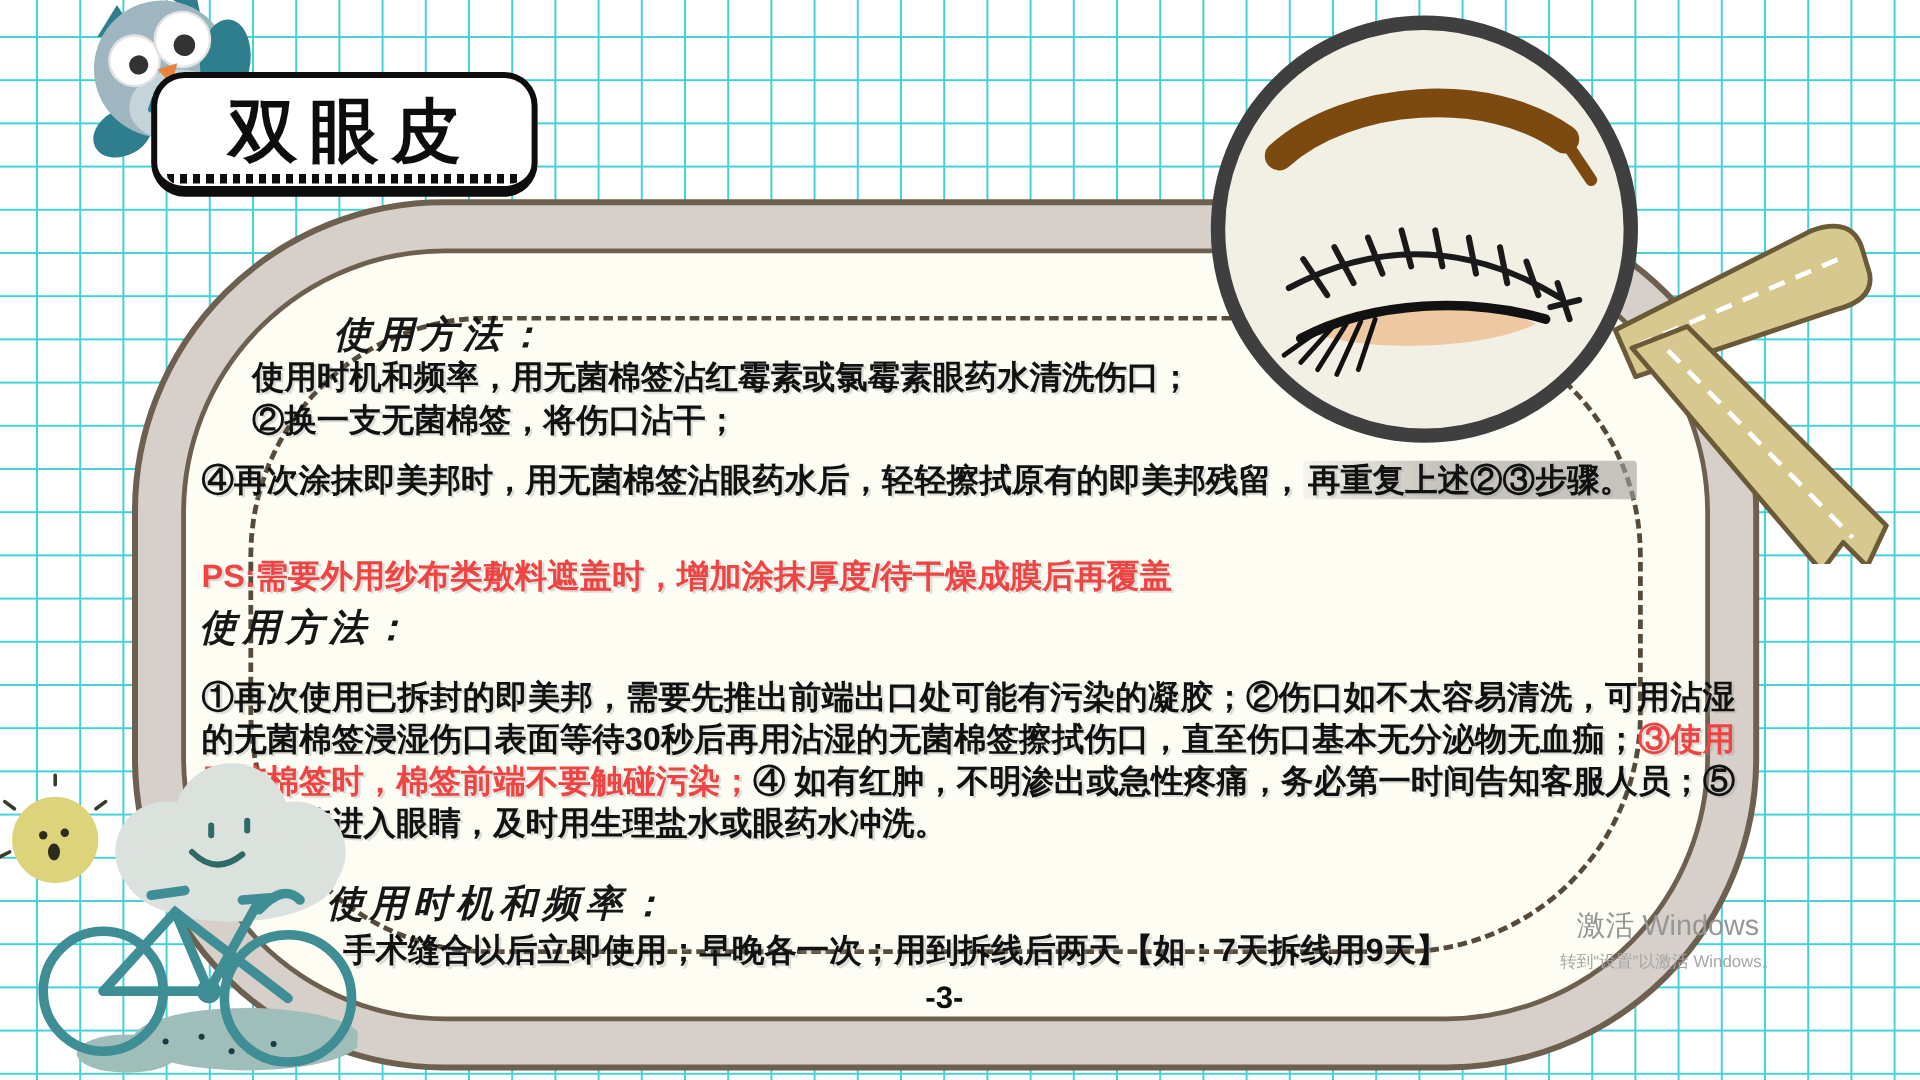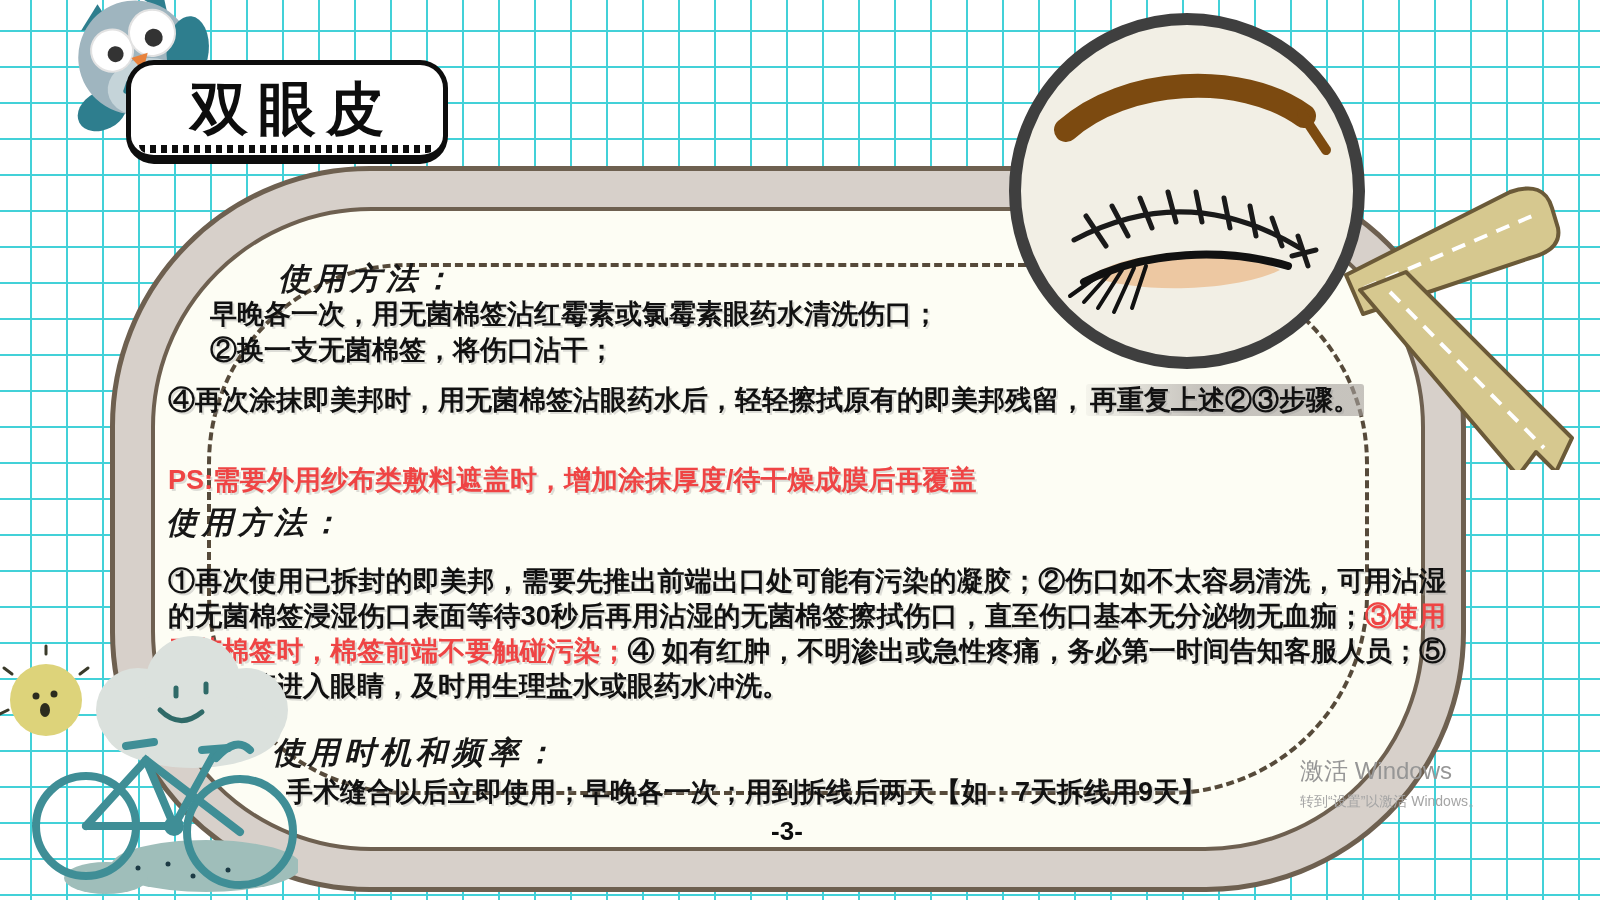--- a/index.html
+++ b/index.html
@@ -63,21 +63,21 @@
     background:linear-gradient(90deg, rgba(175,170,166,0.10), rgba(165,160,156,0.62) 40%, rgba(165,160,156,0.62));
     border-radius:3px; padding:1px 4px;
   }
   .justify{ text-align:justify; }
 
   .page-number{
     left:752px; top:816px; width:70px; text-align:center;
     font-size:26px; font-weight:700; color:#0d0d0d; z-index:11;
   }
   .watermark{ left:1300px; top:755px; z-index:11; color:#969696; }
-  .watermark .wm1{ font-size:24px; font-weight:400; }
+  .watermark .wm1{ font-size:24px; font-weight:400;margin-left:14px; }
   .watermark .wm2{ font-size:14px; color:#a5a5a5; margin-top:6px; }
 
   svg{ display:block; }
   .owl{ left:56px; top:-8px; z-index:9; }
   .eye-circle{ left:1004px; top:8px; z-index:7; }
   .ribbon{ left:1318px; top:140px; z-index:6; }
   .bike{ left:-12px; top:618px; z-index:8; }
 </style>
 </head>
 <body>
@@ -191,21 +191,21 @@
     <circle cx="180" cy="246" r="2.5"></circle>
       <circle cx="240" cy="252" r="2.5"></circle>
     <circle cx="205" cy="258" r="2.5"></circle>
       <circle cx="150" cy="250" r="2.5"></circle>
   </g>
 </svg>
 
 <div class="abs heading" style="left:278px; top:258px;font-family:Liberation Mono, monospace;">使用方法：</div>
 
 <div class="abs body-text" style="left:210px; top:296px;">
-  <div>早晚各一次，用无菌棉签沾红霉素或氯霉素眼药水清洗伤口；</div>
+  <div>使用时机和频率，用无菌棉签沾红霉素或氯霉素眼药水清洗伤口；</div>
   <div>②换一支无菌棉签，将伤口沾干；</div>
 </div>
 
 <div class="abs body-text" style="left:168px; top:382px; width:1292px;">
   <div><span>④再次涂抹即美邦时，用无菌棉签沾眼药水后，轻轻擦拭原有的即美邦残留，</span><span class="hl-gray">再重复上述②③步骤。</span></div>
 </div>
 
 <div class="abs body-text red" style="left:168px; top:462px;">PS:需要外用纱布类敷料遮盖时，增加涂抹厚度/待干燥成膜后再覆盖</div>
 
 <div class="abs heading" style="left:166px; top:502px;">使用方法：</div>

